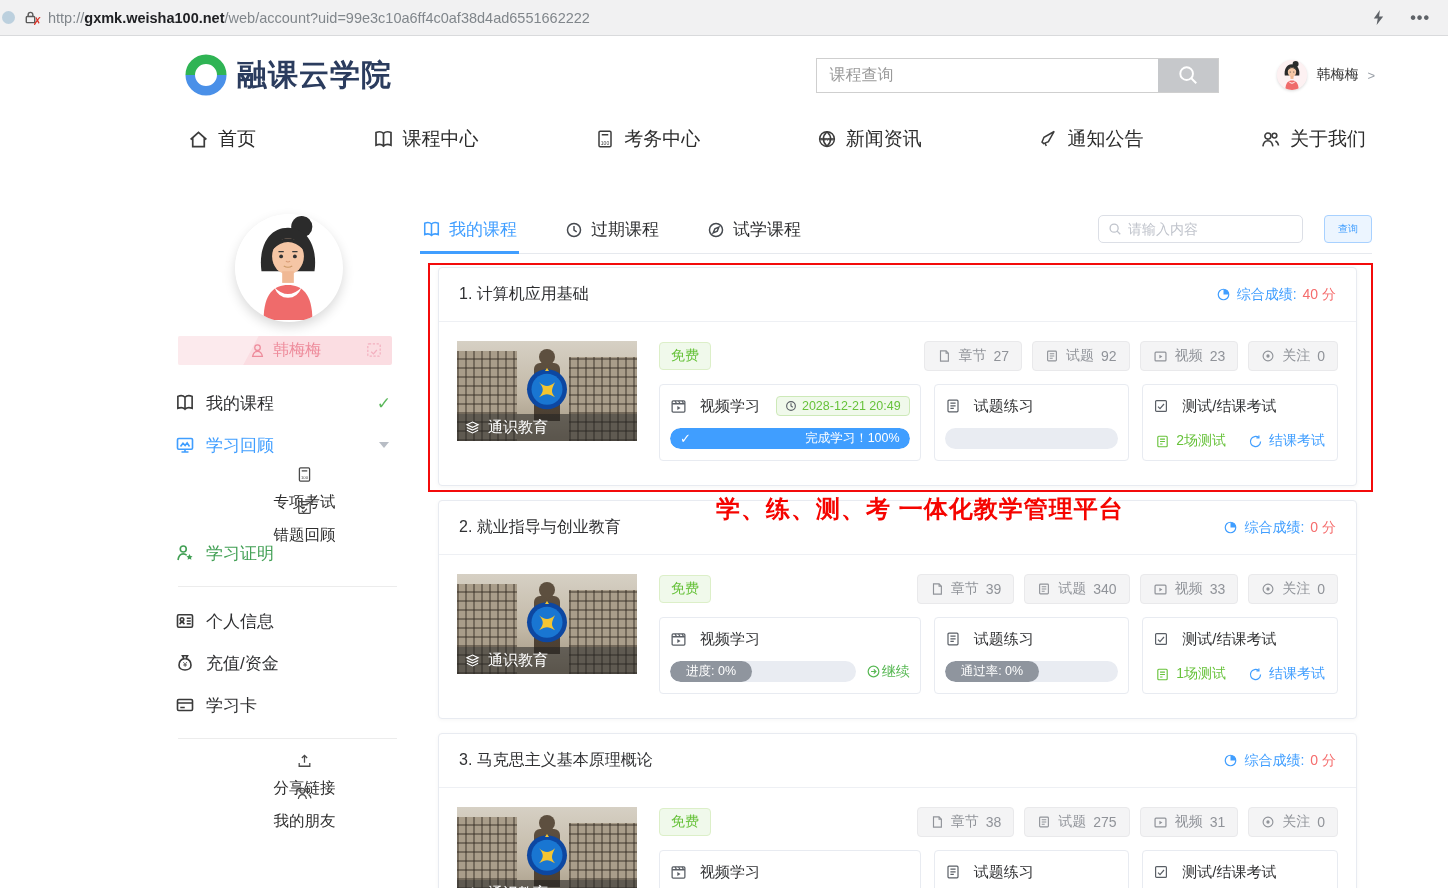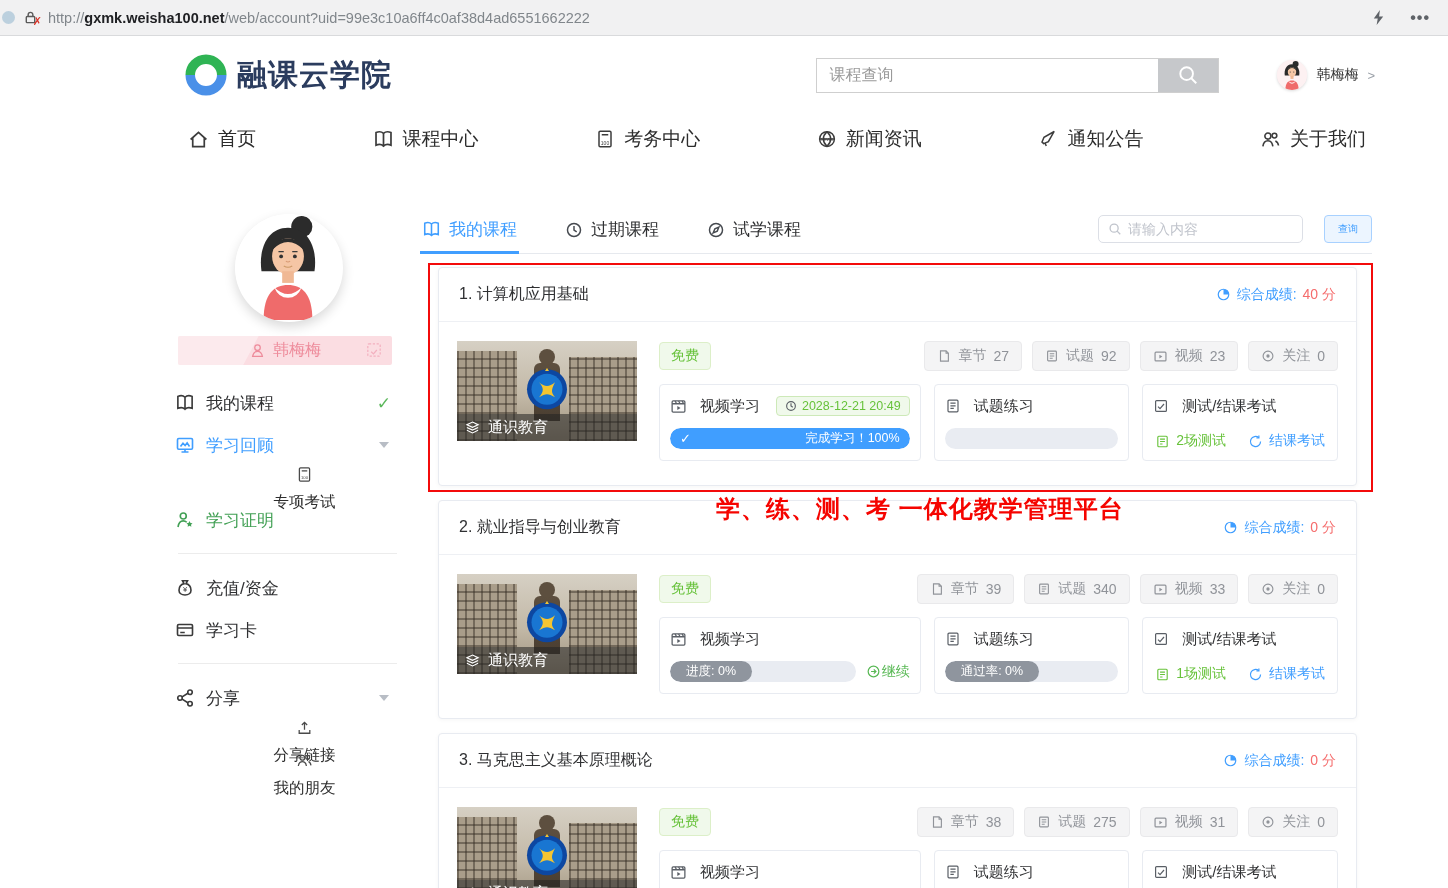--- a/index.html
+++ b/index.html
@@ -322,62 +322,69 @@
     <div class="submenu-item">
       <span class="icon">
         <svg width="17" height="17" viewBox="0 0 16 16" fill="none" stroke="currentColor" stroke-width="1.2">
             <rect x="3.2" y="1.8" width="9.6" height="12.4" rx="1"></rect>
             <path d="M5.4 4.6h5.2"></path>
             <text x="8" y="12.4" font-size="4" text-anchor="middle" fill="currentColor" stroke="none">100</text>
           </svg>
       </span>
       <span>专项考试</span>
     </div>
+    <div class="submenu-item">
+      <span class="icon">
+        <svg width="17" height="17" viewBox="0 0 16 16" fill="none" stroke="currentColor" stroke-width="1.2">
+            <rect x="2.6" y="2.4" width="10.8" height="11.2" rx="1"></rect>
+            <path d="M5 5.4h6M5 8h3.4M5.6 11l1.6 1.6 3-3.4"></path>
+          </svg>
+      </span>
+      <span>错题回顾</span>
+    </div>
     <div class="menu-item green">
       <span class="icon">
         <svg width="20" height="20" viewBox="0 0 16 16" fill="none" stroke="currentColor" stroke-width="1.3">
             <circle cx="6.6" cy="4.8" r="2.4"></circle>
             <path d="M2.4 13.6c.5-3.2 2.1-4.9 4.2-4.9 1.1 0 2 .4 2.8 1.1"></path>
             <path d="M11.6 8.8l.8 1.5 1.6.2-1.2 1.2.3 1.7-1.5-.8-1.5.8.3-1.7-1.2-1.2 1.6-.2z" fill="currentColor" stroke="none"></path>
           </svg>
       </span>
       <span>学习证明</span>
     </div>
     <hr class="side-divider">
     <div class="menu-item">
       <span class="icon">
         <svg width="20" height="20" viewBox="0 0 16 16" fill="none" stroke="currentColor" stroke-width="1.3">
+            <rect x="2" y="3" width="12" height="10" rx="1"></rect>
+            <circle cx="5.6" cy="6.8" r="1.4"></circle>
+            <path d="M3.8 10.6c.3-1.1.9-1.7 1.8-1.7s1.5.6 1.8 1.7M9.4 5.8h3.2M9.4 8h3.2M9.4 10.2h3.2"></path>
+          </svg>
+      </span>
+      <span>个人信息</span>
+    </div>
+    <div class="menu-item">
+      <span class="icon">
+        <svg width="20" height="20" viewBox="0 0 16 16" fill="none" stroke="currentColor" stroke-width="1.3">
             <path d="M6 2.2h4L8.8 4.5c2.4.7 4 2.8 4 5.2 0 2.4-2.1 3.9-4.8 3.9S3.2 12.1 3.2 9.7c0-2.4 1.6-4.5 4-5.2z"></path>
             <text x="8" y="11.2" font-size="6" text-anchor="middle" fill="currentColor" stroke="none">¥</text>
           </svg>
       </span>
       <span>充值/资金</span>
     </div>
     <div class="menu-item">
       <span class="icon">
         <svg width="20" height="20" viewBox="0 0 16 16" fill="none" stroke="currentColor" stroke-width="1.3">
             <rect x="2" y="3.6" width="12" height="8.8" rx="1"></rect>
             <path d="M2 6.4h12M4.2 10h3.6"></path>
           </svg>
       </span>
       <span>学习卡</span>
     </div>
     <hr class="side-divider">
-    <div class="menu-item">
-      <span class="icon">
-        <svg width="20" height="20" viewBox="0 0 16 16" fill="none" stroke="currentColor" stroke-width="1.3">
-            <circle cx="12" cy="3.4" r="1.8"></circle>
-            <circle cx="4" cy="8" r="1.8"></circle>
-            <circle cx="12" cy="12.6" r="1.8"></circle>
-            <path d="M5.7 7.1l4.6-2.9M5.7 8.9l4.6 2.9"></path>
-          </svg>
-      </span>
-      <span>分享</span>
-      <span class="caret"></span>
-    </div>
     <div class="submenu-item">
       <span class="icon">
         <svg width="17" height="17" viewBox="0 0 16 16" fill="none" stroke="currentColor" stroke-width="1.2">
             <path d="M3 10.4v3h10v-3M8 3.2v7M5.5 5.6 8 3.1l2.5 2.5"></path>
           </svg>
       </span>
       <span>分享链接</span>
     </div>
     <div class="submenu-item">
       <span class="icon">

